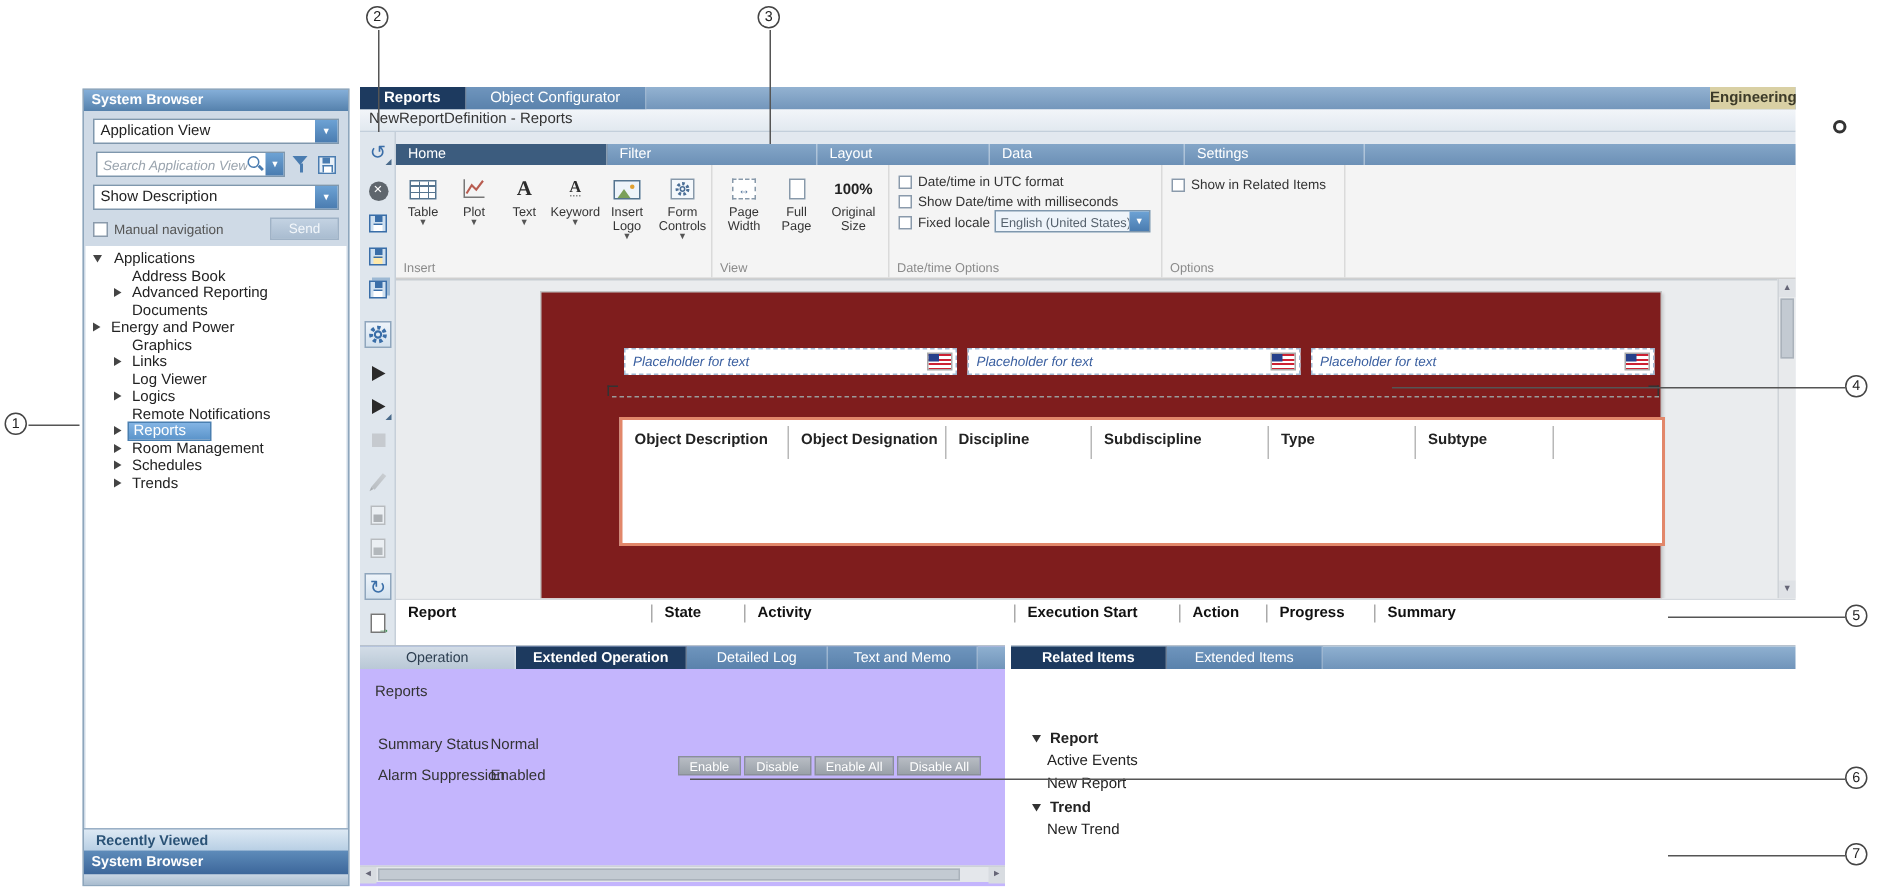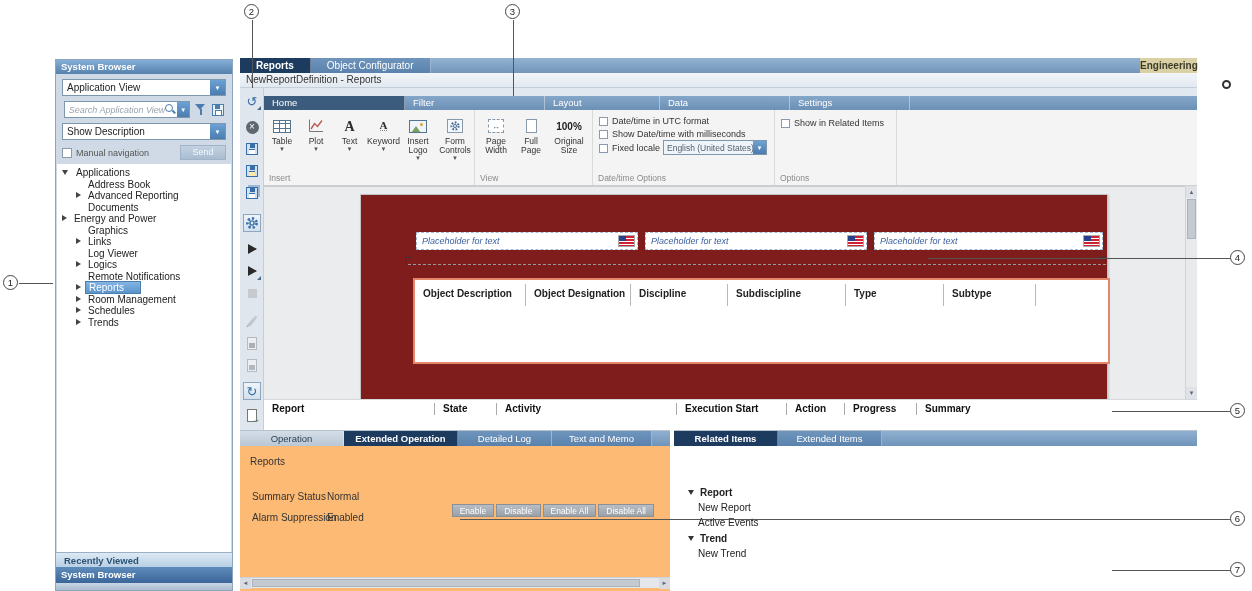--- a/index.html
+++ b/index.html
@@ -136,21 +136,21 @@
   .exec-strip { position:absolute; left:264px; top:399px; width:933px; height:18px; background:#fff; border-top:1px solid #d5d9de; display:flex; align-items:center; }
   .exec-col { font-size:10px; font-weight:bold; color:#111; padding-left:8px; height:12px; line-height:12px; border-left:1px solid #aaa; flex:none; white-space:nowrap; }
   .exec-col.first { border-left:none; }
   .exec-filler { position:absolute; left:264px; top:417px; width:933px; height:13px; background:#fff; }
 
   
   .panel-tabs { position:absolute; left:0; top:0; right:0; height:15px; background:linear-gradient(#8fb0d0,#7094ba); display:flex; }
   .ptab { color:#fff; font-size:9.5px; line-height:15px; text-align:center; border-right:1px solid rgba(255,255,255,.35); background:linear-gradient(#6f95bd,#5a82ac); flex:none; white-space:nowrap; }
   .ptab.selected { background:#1d3a5f; font-weight:bold; }
   .ptab.light { background:linear-gradient(#d3dde7,#b9c8d6); color:#2c3e50; }
-  .op-panel { position:absolute; left:240px; top:430px; width:430px; height:161px; background:#fdba74; border-top:1px solid #b8c2cd; }
+  .op-panel { position:absolute; left:240px; top:430px; width:430px; height:161px; background:#c4b5fd; border-top:1px solid #b8c2cd; }
   .op-title { position:absolute; left:10px; top:25px; font-size:10px; color:#333; }
   .op-label { position:absolute; left:12px; font-size:10px; color:#333; }
   .op-value { position:absolute; left:87px; font-size:10px; color:#333; }
   .op-btns { position:absolute; right:16px; top:73px; display:flex; gap:2px; }
   .gray-btn { background:linear-gradient(#b8bdc4,#9aa1a9); border:1px solid #8a9098; color:#fff; font-size:8.5px; padding:1px 7px; height:13px; line-height:11px; white-space:nowrap; }
   .hscroll { position:absolute; left:0; right:0; bottom:3px; height:11px; background:#e4e7eb; border-top:1px solid #cdd2d8; }
   .hthumb { position:absolute; left:12px; top:1px; width:388px; height:8px; background:#c3cad2; border:1px solid #aab2bb; }
   .harr { position:absolute; top:0; width:11px; height:11px; font-size:6px; line-height:11px; text-align:center; color:#667; background:#d8dce1; }
   .harr.l { left:0; } .harr.r { right:0; }
   .rel-panel { position:absolute; left:674px; top:430px; width:523px; height:161px; background:#fff; border-top:1px solid #b8c2cd; }
@@ -508,22 +508,22 @@
   <div class="rel-panel">
     <div class="panel-tabs" id="rel-tabs">
         <span class="ptab selected" style="width: 104px;">Related Items</span>
         <span class="ptab" style="width: 104px;">Extended Items</span>
       </div>
     <div class="rel-content" id="rel-groups">
         <div class="rel-group-header">
           <span class="rel-exp"></span>
           <span>Report</span>
         </div>
+        <div class="rel-item">Active Events</div>
         <div class="rel-item">New Report</div>
-        <div class="rel-item">Active Events</div>
         <div class="rel-group-header">
           <span class="rel-exp"></span>
           <span>Trend</span>
         </div>
         <div class="rel-item">New Trend</div>
       </div>
   </div>
 
   <div id="callouts">
       <div class="callout" style="left: 3px; top: 275px;">1</div>

